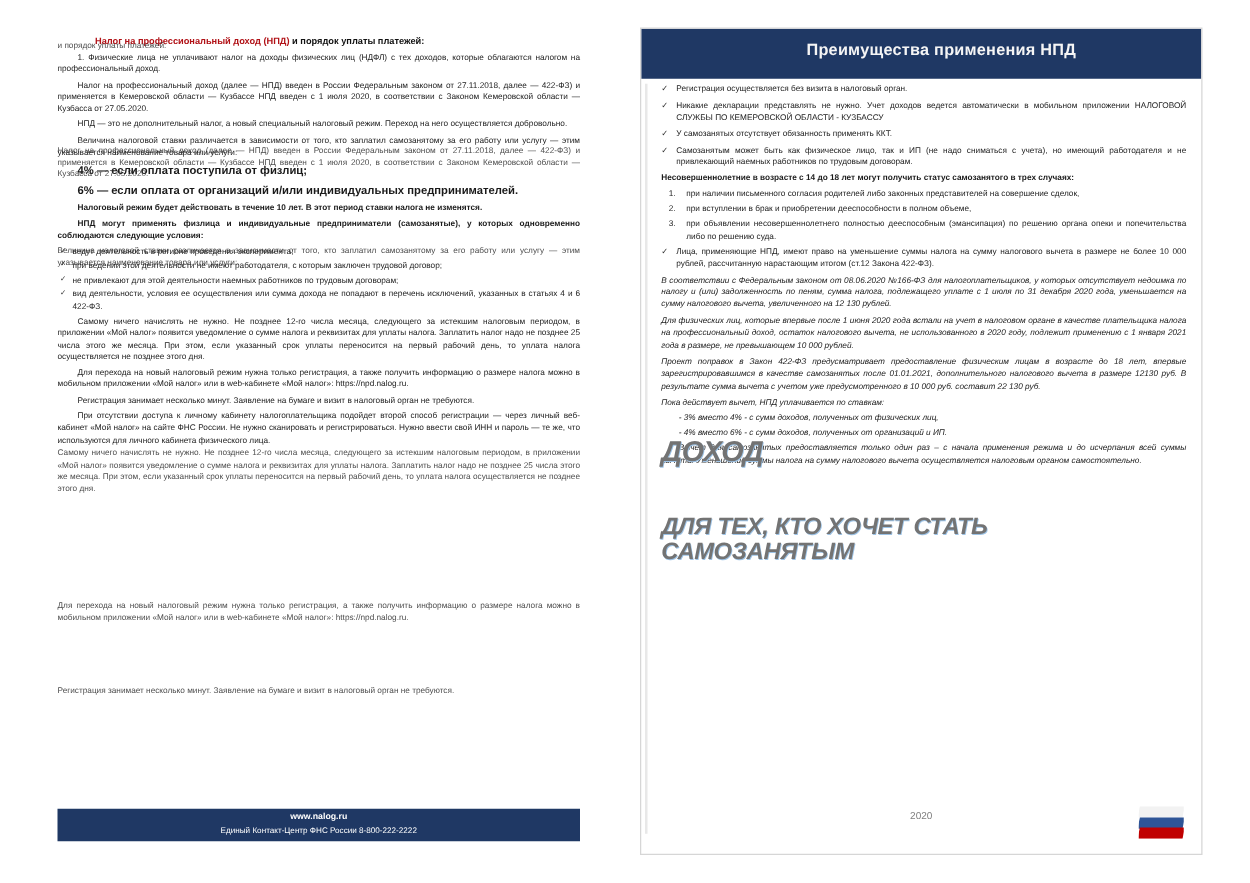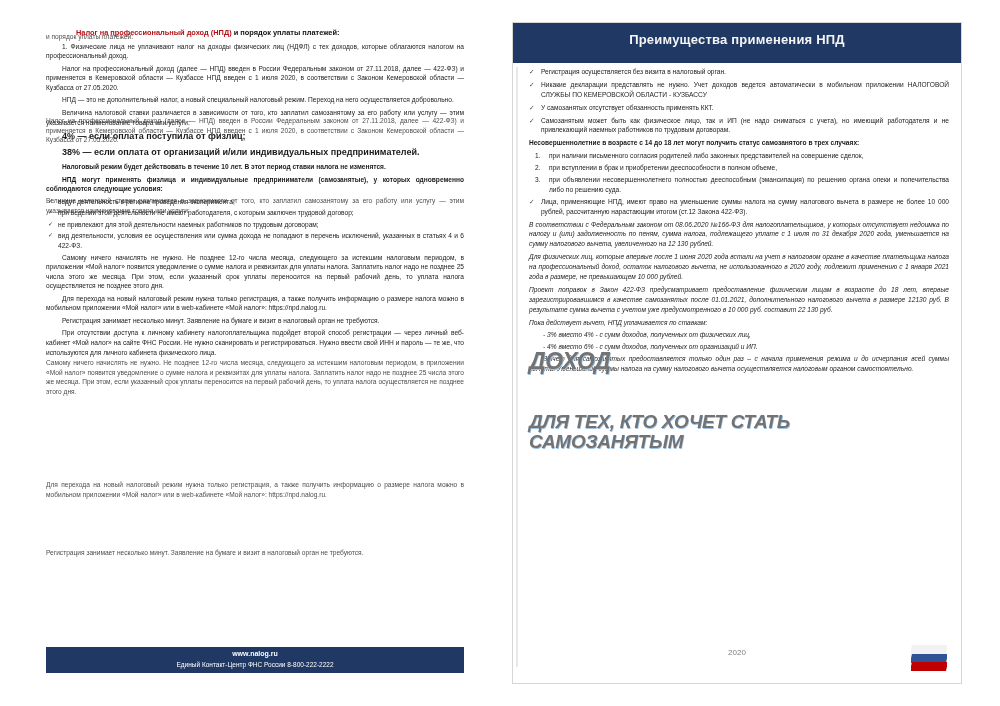--- a/index.html
+++ b/index.html
@@ -134,20 +134,21 @@
   .r-head-title {
     position: absolute;
     left: 0;
     top: 9px;
     width: 100%;
     text-align: center;
     color: #f5f5f5;
     font-weight: bold;
     font-size: 13px;
     letter-spacing: 0.2px;
+    padding-left: 16px;
   }
   .r-body {
     position: absolute;
     left: 0;
     top: 44px;
     width: 450px;
     padding: 0 14px 0 16px;
     box-sizing: border-box;
     font-size: 6.6px;
     line-height: 1.5;
@@ -248,21 +249,21 @@
     <div class="body">
       <div class="ltitle">
         <span class="red">Налог на профессиональный доход (НПД) </span><span>и порядок уплаты платежей:</span>
       </div>
 
       <p class="lpara">1.   Физические лица не уплачивают налог на доходы физических лиц (НДФЛ) с тех доходов, которые облагаются налогом на профессиональный доход.</p>
       <p class="lpara">Налог на профессиональный доход (далее — НПД) введен в России Федеральным законом от 27.11.2018, далее — 422-ФЗ) и применяется в Кемеровской области — Кузбассе НПД введен с 1 июля 2020, в соответствии с Законом Кемеровской области — Кузбасса от 27.05.2020.</p>
       <p class="lpara">НПД — это не дополнительный налог, а новый специальный налоговый режим. Переход на него осуществляется добровольно.</p>
       <p class="lpara">Величина налоговой ставки различается в зависимости от того, кто заплатил самозанятому за его работу или услугу — этим указывается наименование товара или услуги:</p>
       <p class="lpara pct">4% — если оплата поступила от физлиц;</p>
-      <p class="lpara pct">38% — если оплата от организаций и/или индивидуальных предпринимателей.</p>
+      <p class="lpara pct">6% — если оплата от организаций и/или индивидуальных предпринимателей.</p>
       <p class="lpara lbold">Налоговый режим будет действовать в течение 10 лет. В этот период ставки налога не изменятся.</p>
       <p class="lpara lbold">НПД могут применять физлица и индивидуальные предприниматели (самозанятые), у которых одновременно соблюдаются следующие условия:</p>
 
       <p class="lbullet">ведут деятельность в регионе проведения эксперимента;</p>
       <p class="lbullet">при ведении этой деятельности не имеют работодателя, с которым заключен трудовой договор;</p>
       <p class="lbullet">не привлекают для этой деятельности наемных работников по трудовым договорам;</p>
       <p class="lbullet">вид деятельности, условия ее осуществления или сумма дохода не попадают в перечень исключений, указанных в статьях 4 и 6 422-ФЗ.</p>
 
       <p class="lpara">Самому ничего начислять не нужно. Не позднее 12-го числа месяца, следующего за истекшим налоговым периодом, в приложении «Мой налог» появится уведомление о сумме налога и реквизитах для уплаты налога. Заплатить налог надо не позднее 25 числа этого же месяца. При этом, если указанный срок уплаты переносится на первый рабочий день, то уплата налога осуществляется не позднее этого дня.</p>
       <p class="lpara">Для перехода на новый налоговый режим нужна только регистрация, а также получить информацию о размере налога можно в мобильном приложении «Мой налог» или в web-кабинете «Мой налог»: https://npd.nalog.ru.</p>

